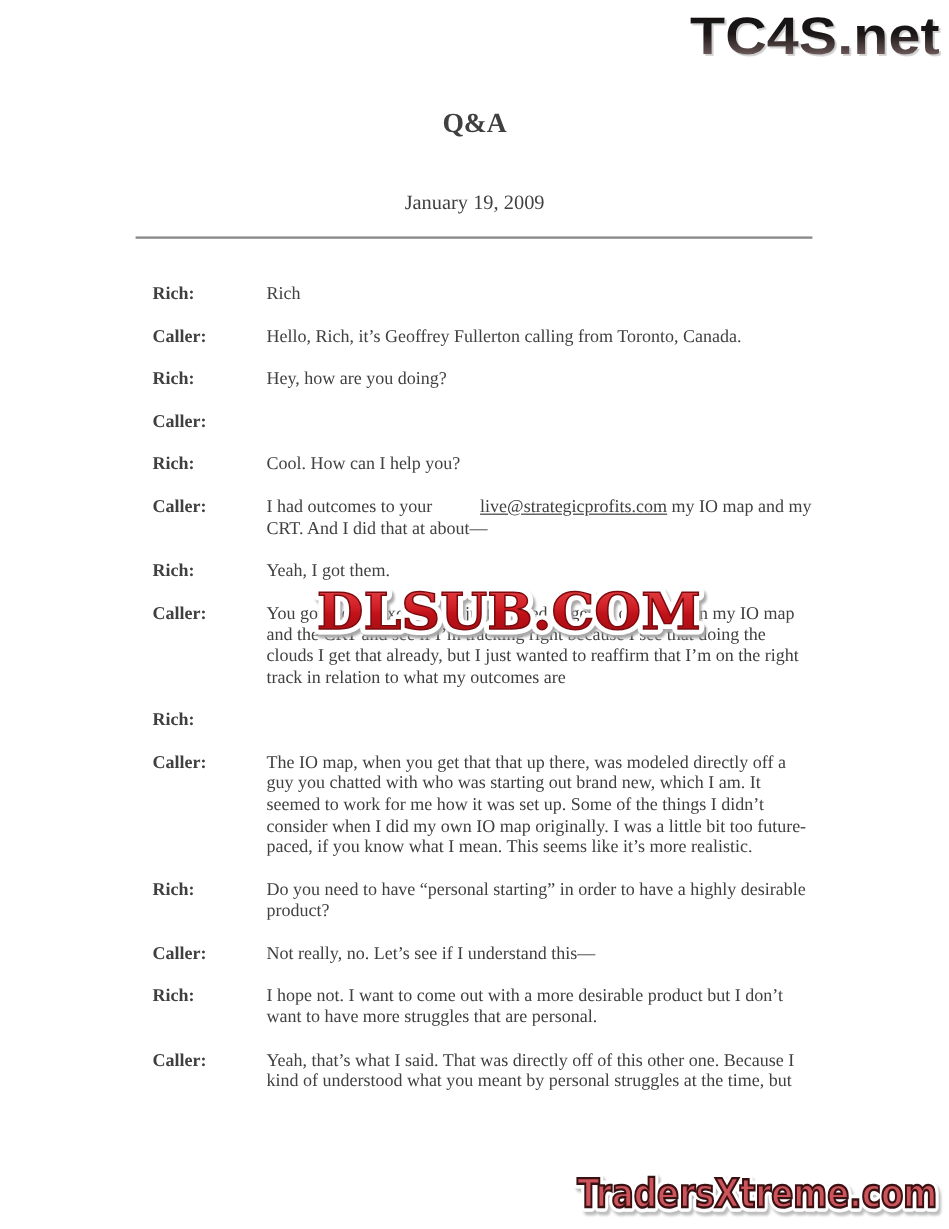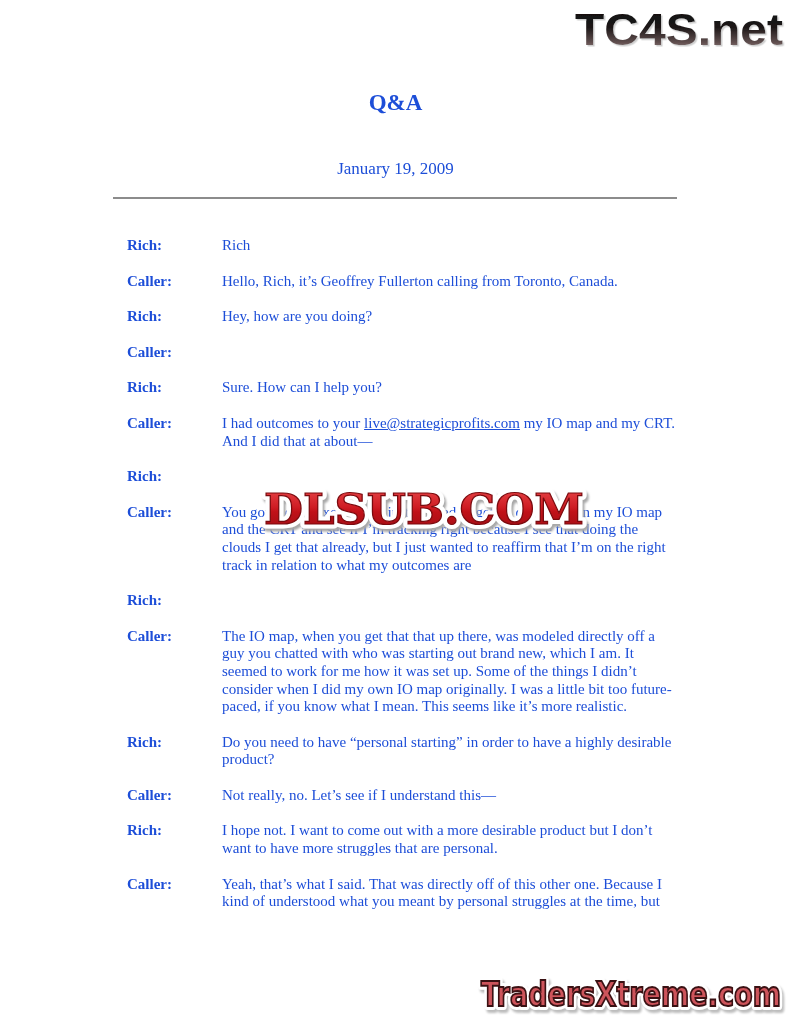--- a/index.html
+++ b/index.html
@@ -4,40 +4,40 @@
 <style>
   html,body{margin:0;padding:0;background:#ffffff;}
   .page{
     position:relative;
     width:791px;height:1024px;
     background:#ffffff;
     overflow:hidden;
     font-family:"Liberation Serif", serif;
     font-size:15px;
     line-height:17.6px;
-    color:#1d4ed8;
+    color:#404040;
   }
   .header-logo{position:absolute;top:3px;left:568px;width:222px;height:50px;}
   .doc-title{
     position:absolute;top:90px;left:0;right:0;
     text-align:center;font-size:23px;font-weight:bold;line-height:26px;
   }
   .doc-date{
     position:absolute;top:135px;left:0;right:0;
     text-align:center;font-size:17px;line-height:20px;margin-top:24px;
   }
   .rule{
     position:absolute;top:197px;left:113px;width:564px;height:2px;
     background:#8c8c8c;
   }
   .transcript{position:absolute;top:237px;left:115px;width:562px;}
   .entry{display:flex;margin-bottom:18px;}
   .speaker{flex:0 0 95px;font-weight:bold;margin-left:12px;}
   .speech{width:465px;}
-  .email-link{color:inherit;}
+  .email-link{color:inherit;margin-left:36px;}
   .watermark{position:absolute;top:477px;left:252px;width:344px;height:64px;z-index:5;}
   .footer-logo{position:absolute;top:972px;left:472px;width:318px;height:50px;}
   svg text{font-family:"DejaVu Sans", sans-serif;}
   .tc4s-text{font-family:"Liberation Sans", sans-serif;font-weight:bold;}
   .dlsub-text{font-family:"DejaVu Serif", serif;font-weight:bold;}
   .tx-text{font-family:"DejaVu Sans", sans-serif;font-weight:bold;}
 </style>
 </head>
 <body>
 
@@ -74,28 +74,29 @@
     </div>
       <div class="entry">
       <div class="speaker">Rich:</div>
       <div class="speech">Hey, how are you doing?</div>
     </div>
       <div class="entry">
       <div class="speaker">Caller:</div>
     </div>
       <div class="entry">
       <div class="speaker">Rich:</div>
-      <div class="speech">Sure. How can I help you?</div>
+      <div class="speech">Cool. How can I help you?</div>
     </div>
       <div class="entry">
       <div class="speaker">Caller:</div>
       <div class="speech"><span>I had outcomes to your </span><a class="email-link" href="#">live@strategicprofits.com</a><span> my IO map and my CRT. And I did that at about—</span></div>
     </div>
       <div class="entry">
       <div class="speaker">Rich:</div>
+      <div class="speech">Yeah, I got them.</div>
     </div>
       <div class="entry">
       <div class="speaker">Caller:</div>
       <div class="speech">You got them? Excellent! I just wanted to get an overview on my IO map and the CRT and see if I’m tracking right because I see that doing the clouds I get that already, but I just wanted to reaffirm that I’m on the right track in relation to what my outcomes are</div>
     </div>
       <div class="entry">
       <div class="speaker">Rich:</div>
     </div>
       <div class="entry">
       <div class="speaker">Caller:</div>

